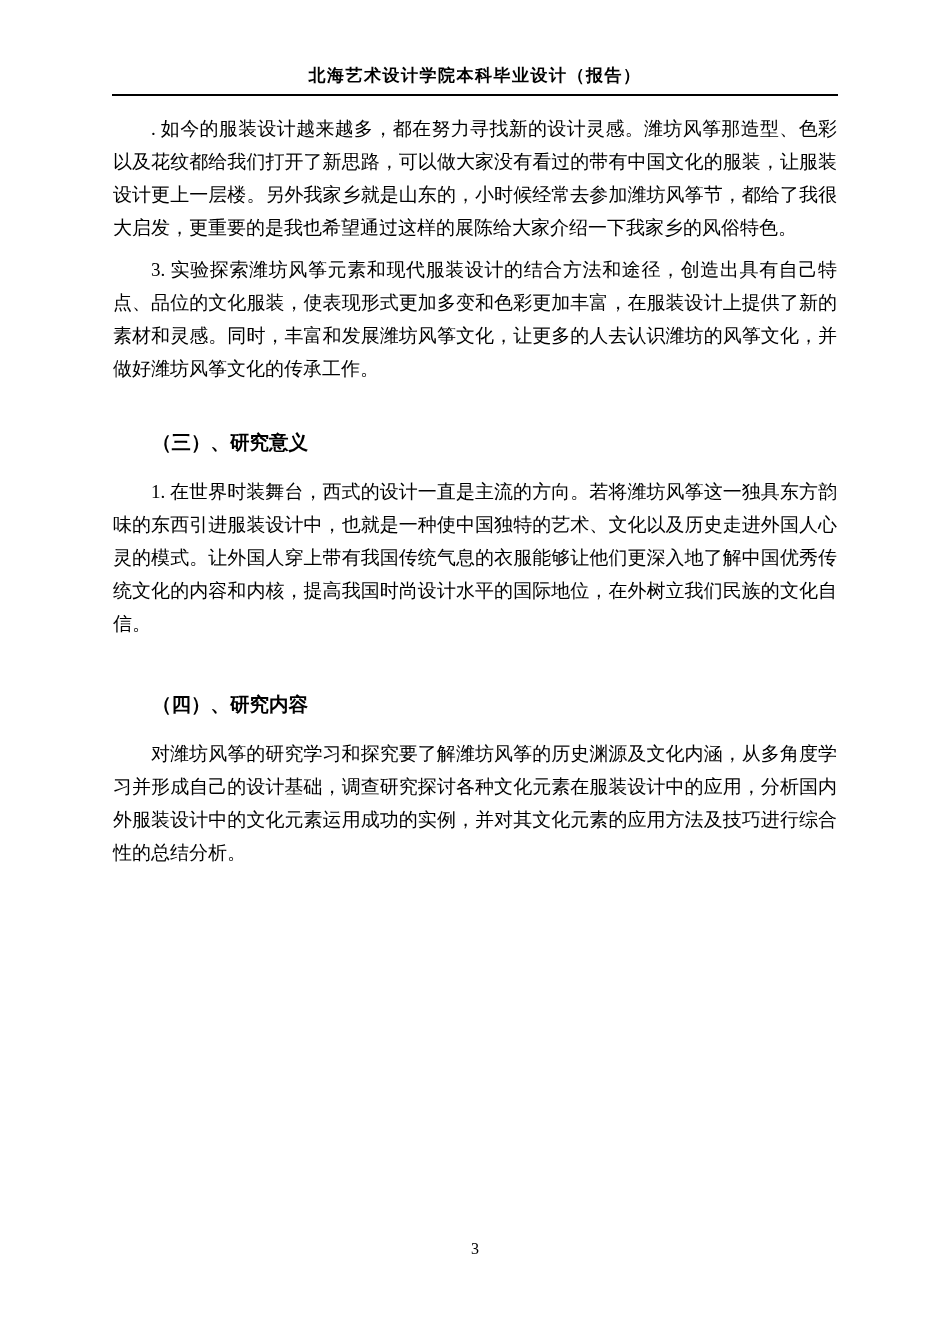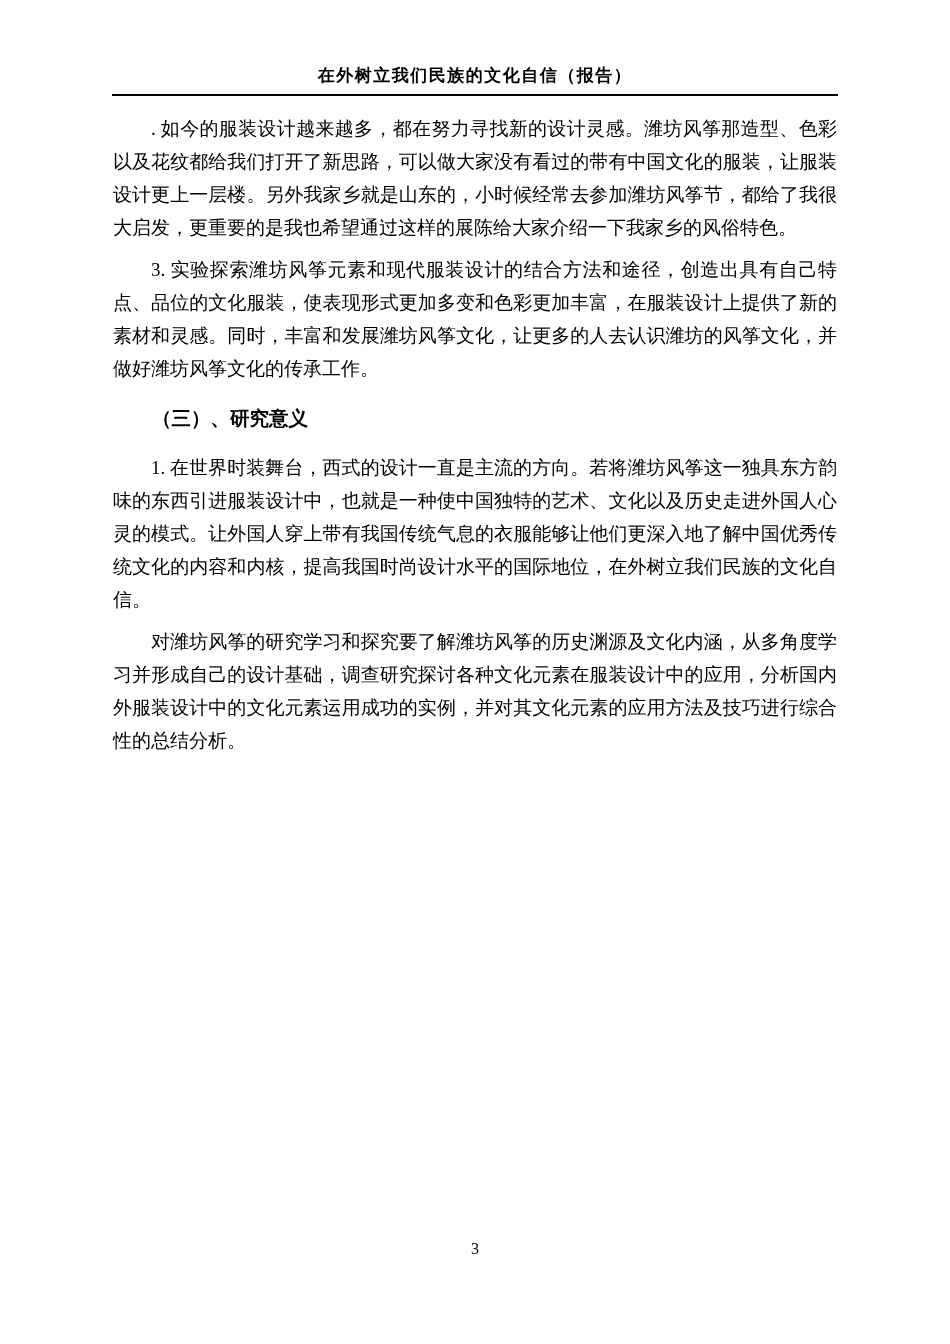--- a/index.html
+++ b/index.html
@@ -41,21 +41,21 @@
     text-indent: 2em;
     margin-bottom: 9px;
     word-break: break-all;
   }
   .para.tight { margin-bottom: 0; }
   .heading {
     font-size: 19.5px;
     line-height: 33px;
     font-weight: bold;
     text-indent: 2em;
-    margin-top: 17px;
+    margin-top: 41px;
     margin-bottom: 16px;
   }
   .heading.big-gap { margin-top: 48px; }
   .footer {
     position: absolute;
     bottom: 86px;
     left: 0;
     width: 100%;
     text-align: center;
   }
@@ -63,34 +63,35 @@
     font-size: 16px;
     font-family: "Liberation Serif", "DejaVu Serif", serif;
   }
 </style>
 </head>
 <body>
 
 <div class="page">
 
   <div class="header">
-    <div class="header-title">在外树立我们民族的文化自信（报告）</div>
+    <div class="header-title">北海艺术设计学院本科毕业设计（报告）</div>
   </div>
 
   <div class="doc-body">
 
     <p class="para">. 如今的服装设计越来越多，都在努力寻找新的设计灵感。潍坊风筝那造型、色彩以及花纹都给我们打开了新思路，可以做大家没有看过的带有中国文化的服装，让服装设计更上一层楼。另外我家乡就是山东的，小时候经常去参加潍坊风筝节，都给了我很大启发，更重要的是我也希望通过这样的展陈给大家介绍一下我家乡的风俗特色。</p>
 
     <p class="para">3. 实验探索潍坊风筝元素和现代服装设计的结合方法和途径，创造出具有自己特点、品位的文化服装，使表现形式更加多变和色彩更加丰富，在服装设计上提供了新的素材和灵感。同时，丰富和发展潍坊风筝文化，让更多的人去认识潍坊的风筝文化，并做好潍坊风筝文化的传承工作。</p>
 
     <h3 class="heading">（三）、研究意义</h3>
 
     <p class="para">1. 在世界时装舞台，西式的设计一直是主流的方向。若将潍坊风筝这一独具东方韵味的东西引进服装设计中，也就是一种使中国独特的艺术、文化以及历史走进外国人心灵的模式。让外国人穿上带有我国传统气息的衣服能够让他们更深入地了解中国优秀传统文化的内容和内核，提高我国时尚设计水平的国际地位，在外树立我们民族的文化自信。</p>
 
 
+    <h3 class="heading big-gap">（四）、研究内容</h3>
 
     <p class="para tight">对潍坊风筝的研究学习和探究要了解潍坊风筝的历史渊源及文化内涵，从多角度学习并形成自己的设计基础，调查研究探讨各种文化元素在服装设计中的应用，分析国内外服装设计中的文化元素运用成功的实例，并对其文化元素的应用方法及技巧进行综合性的总结分析。</p>
 
 
 
   </div>
 
   <div class="footer">
     <span class="page-number">3</span>
   </div>

